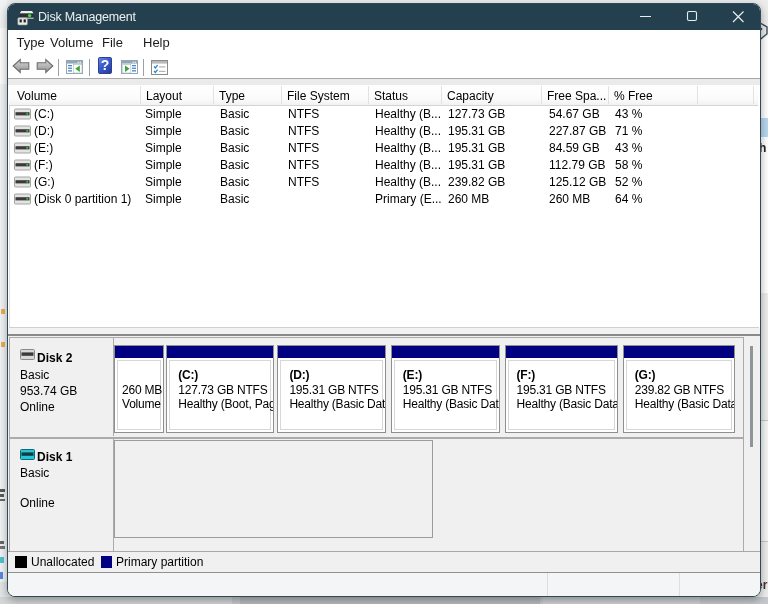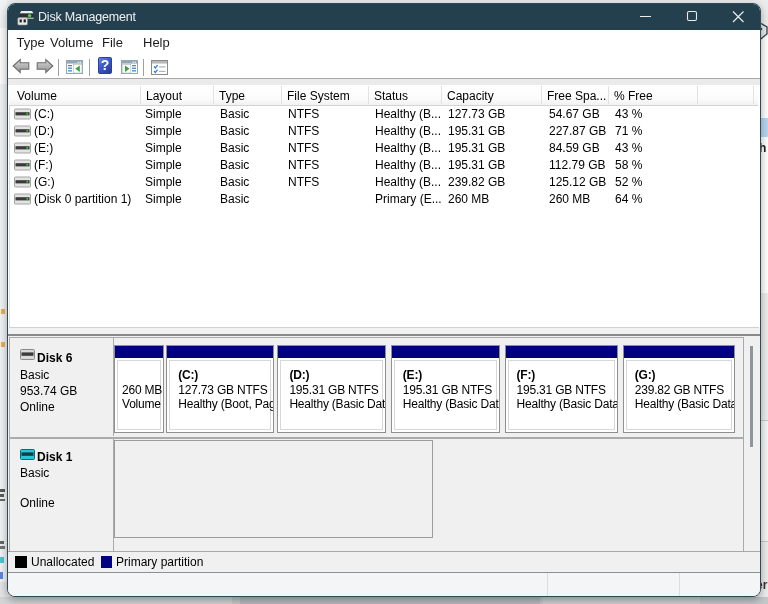--- a/index.html
+++ b/index.html
@@ -276,21 +276,21 @@
   <div class="abs" id="diskarea"></div>
 
   <div class="abs diskrow" style="left:1px;top:333px;width:733px;height:99px"></div>
   <div class="abs" style="left:105px;top:334px;width:1px;height:98px;background:#ababab"></div>
   <div class="abs diskrow" style="left:1px;top:434px;width:733px;height:113px;border-bottom:none"></div>
   <div class="abs" style="left:105px;top:435px;width:1px;height:112px;background:#ababab"></div>
   <svg class="abs" style="left:12px;top:345px" width="15" height="11" viewBox="0 0 15 11">
     <rect x="0.5" y="0.5" width="14" height="10" rx="1" fill="#d8d8d8" stroke="#8a8a8a"></rect>
     <rect x="1.5" y="3.4" width="12" height="3.4" fill="#3a3a3a"></rect>
   </svg>
-  <div class="abs dlabel" style="left:29px;top:347px;font-weight:bold">Disk 6</div>
+  <div class="abs dlabel" style="left:29px;top:347px;font-weight:bold">Disk 2</div>
   <div class="abs dlabel" style="left:12px;top:364px">Basic</div>
   <div class="abs dlabel" style="left:12px;top:380px">953.74 GB</div>
   <div class="abs dlabel" style="left:12px;top:396px">Online</div>
   <svg class="abs" style="left:12px;top:445px" width="15" height="11" viewBox="0 0 15 11">
     <rect x="0.5" y="0.5" width="14" height="10" rx="1" fill="#26c6d8" stroke="#0b6a75"></rect>
     <rect x="1.5" y="3.4" width="12" height="3.4" fill="#123a40"></rect>
   </svg>
   <div class="abs dlabel" style="left:29px;top:446px;font-weight:bold">Disk 1</div>
   <div class="abs dlabel" style="left:12px;top:462px">Basic</div>
   <div class="abs dlabel" style="left:12px;top:492px">Online</div>

